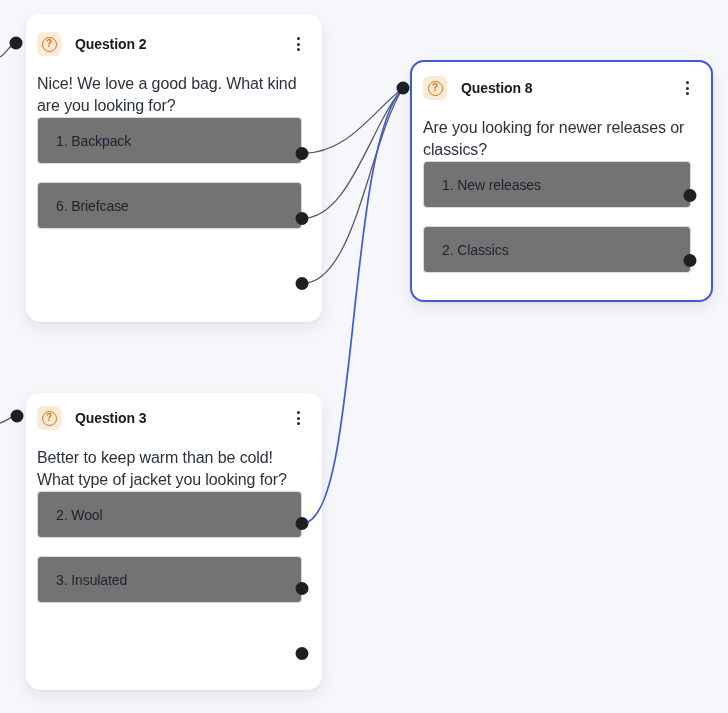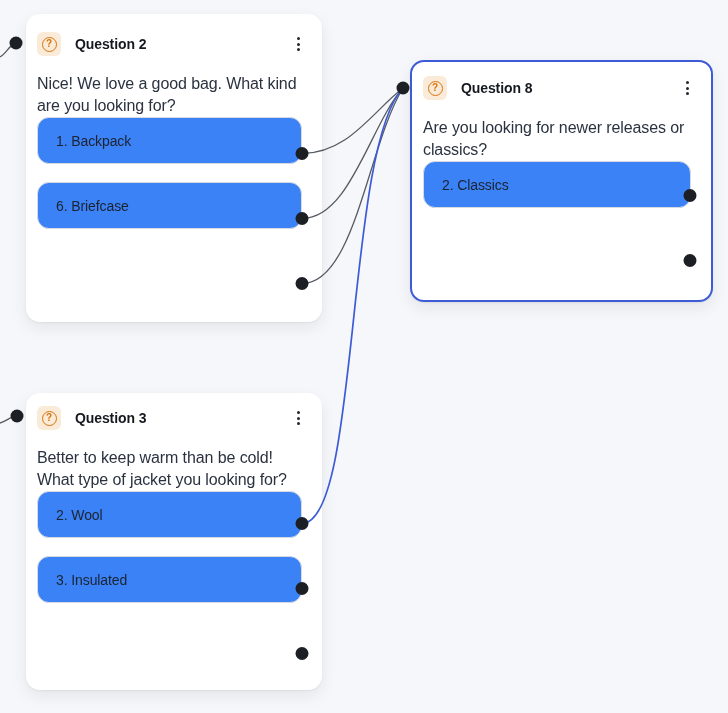--- a/index.html
+++ b/index.html
@@ -66,22 +66,22 @@
 
   .card-body {
     margin-top: 16px;
     font-size: 16px; line-height: 22px;
     color: #2A3240; letter-spacing: -0.1px;
   }
   .option {
     box-sizing: border-box;
     height: 47px;
     border: 1px solid #D7DAE0;
-    border-radius: 12px;
-    background: #3b82f6;
+    border-radius: 4px;
+    background: #737373;
     display: flex; align-items: center;
     padding: 0 14px 0 18px;
     font-size: 14px; color: #1C2330; letter-spacing: -0.1px;
     cursor: pointer;
   }
   .option + .option { margin-top: 18px; }
   .card-q2 .option:first-of-type { margin-top: 13px; }
   .card-q3 .option:first-of-type { margin-top: 9px; }
   .card-q5 .option:first-of-type { margin-top: 11px; }
   .option.selected { border: 1.5px solid #3D5BD7; }
@@ -114,20 +114,21 @@
         <span class="glyph">?</span>
       </span>
       <span class="card-title">Question 8</span>
       <span class="kebab">
           <i></i>
           <i></i>
           <i></i>
         </span>
     </div>
     <div class="card-body">Are you looking for newer releases or classics?</div>
+    <div class="option">1. New releases</div>
     <div class="option">2. Classics</div>
   </div>
 
   <div class="card card-q3">
     <div class="card-header">
       <span class="type-icon">
         <span class="glyph">?</span>
       </span>
       <span class="card-title">Question 3</span>
       <span class="kebab">

